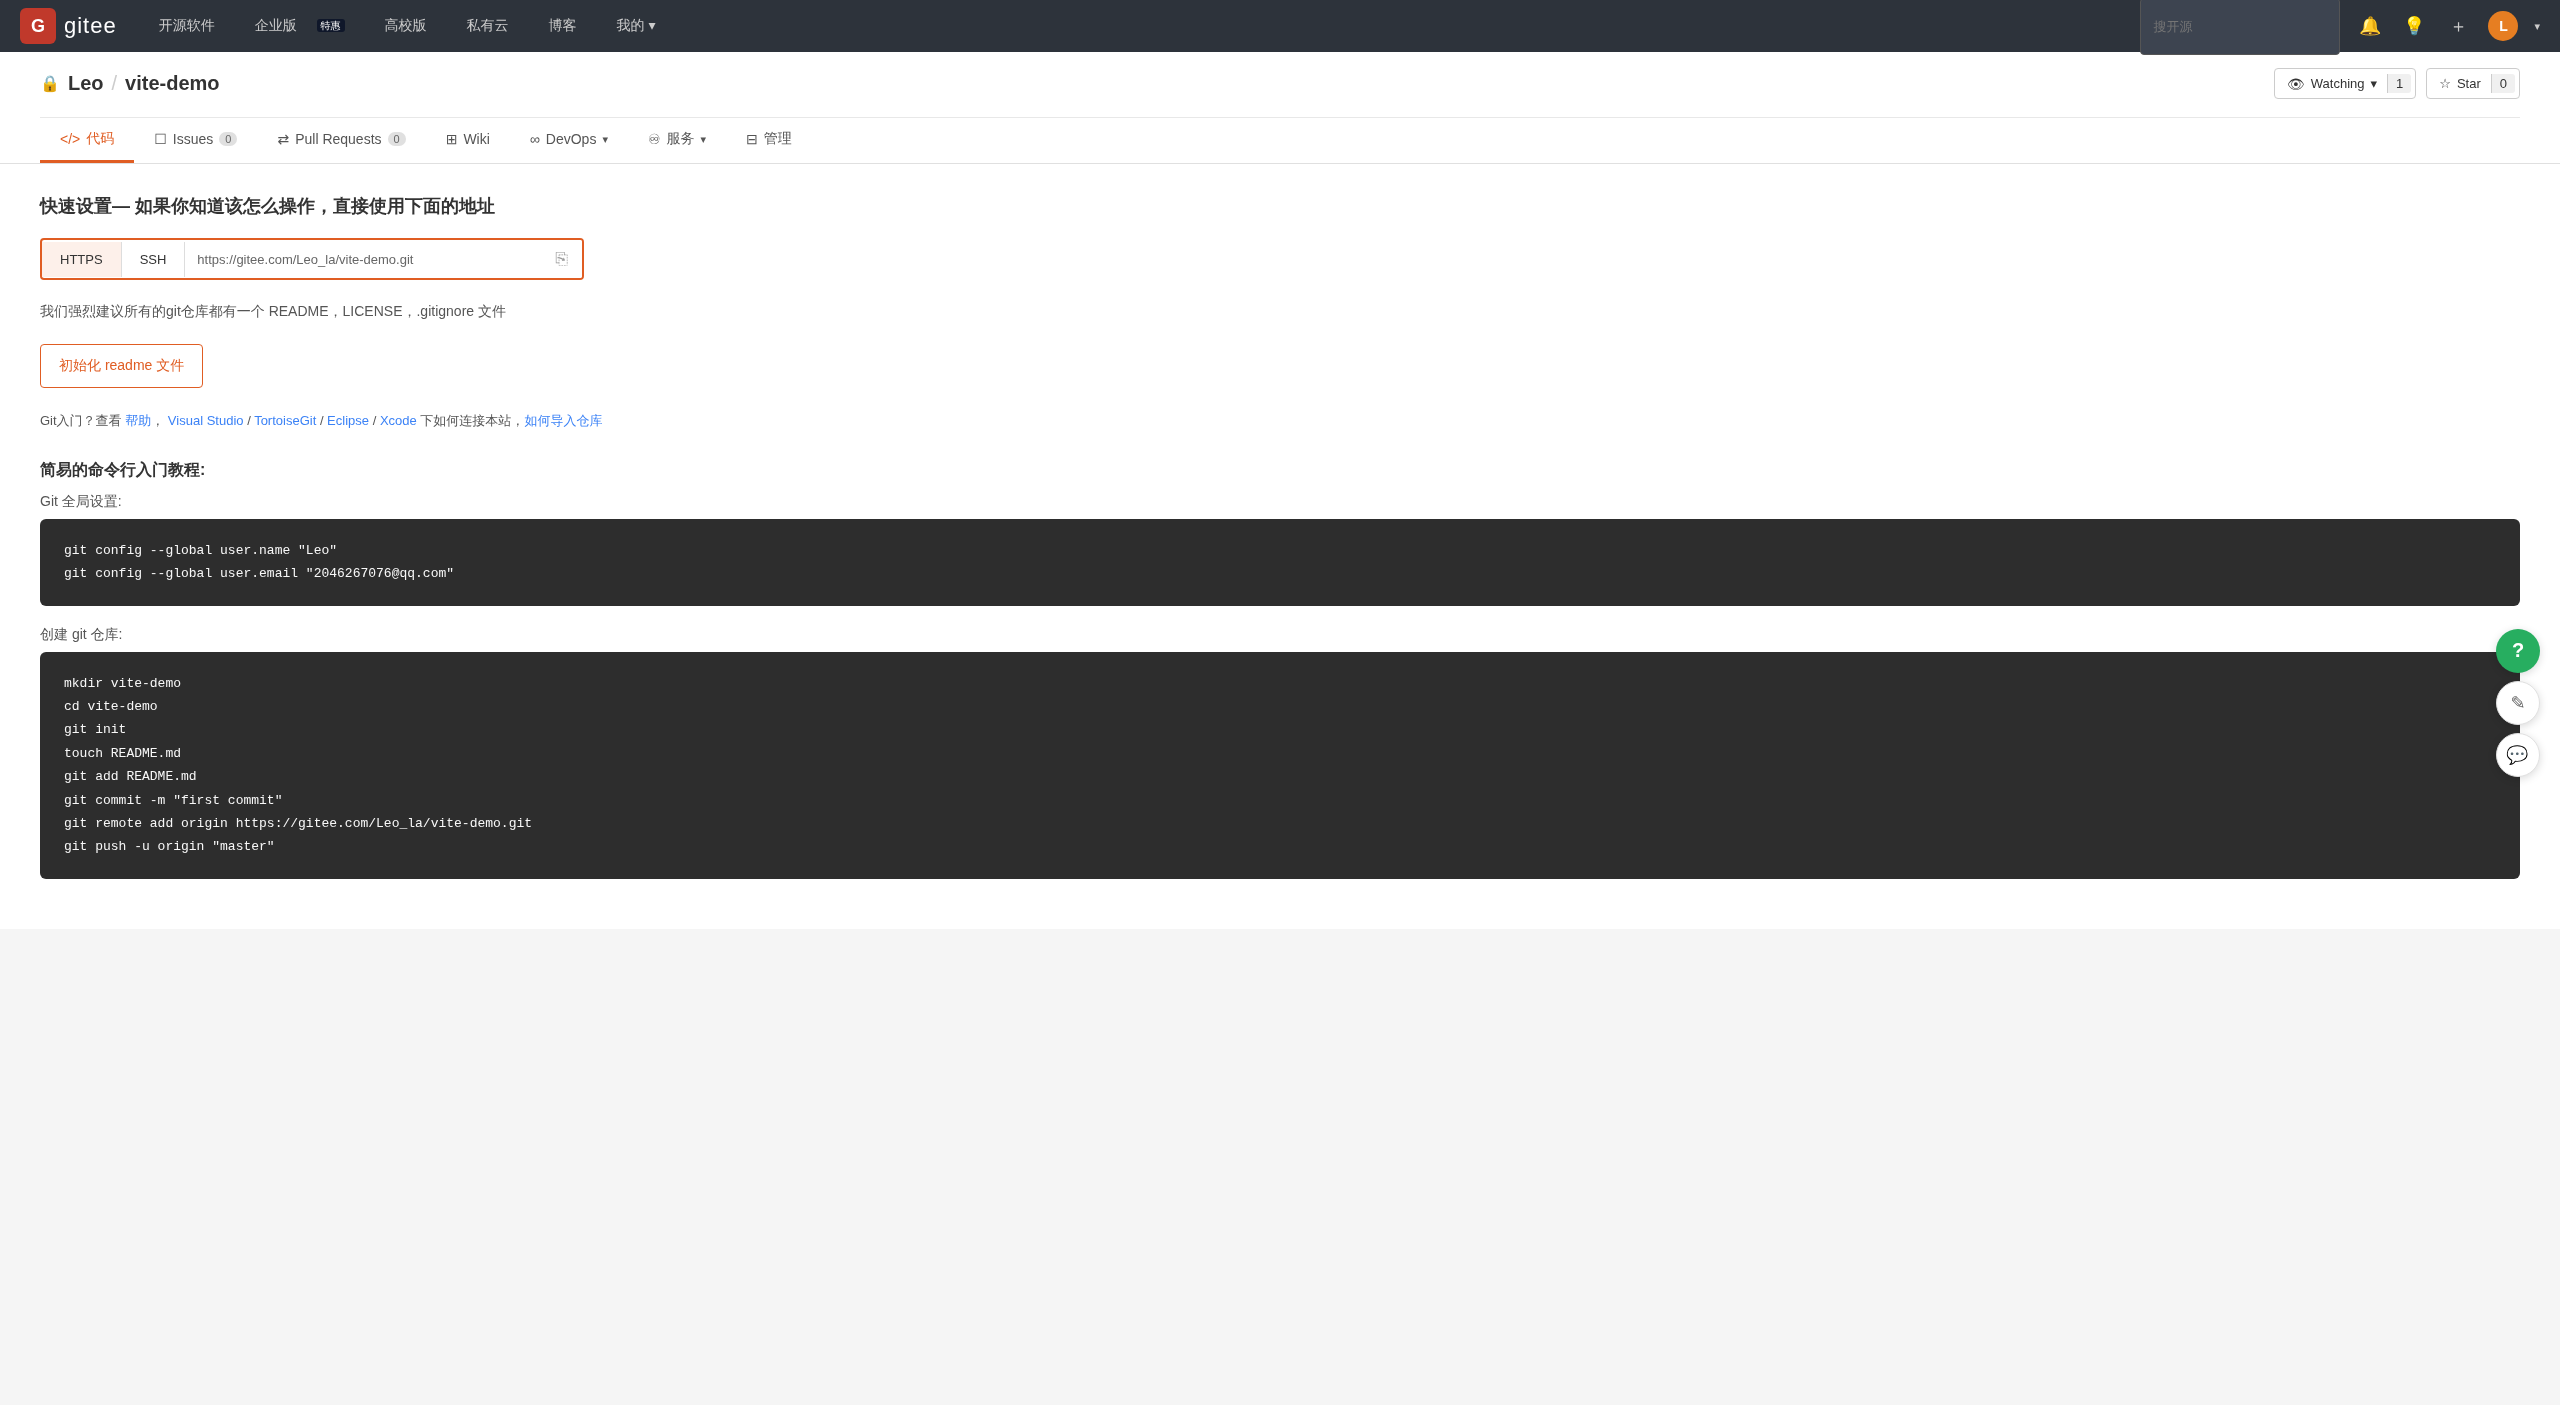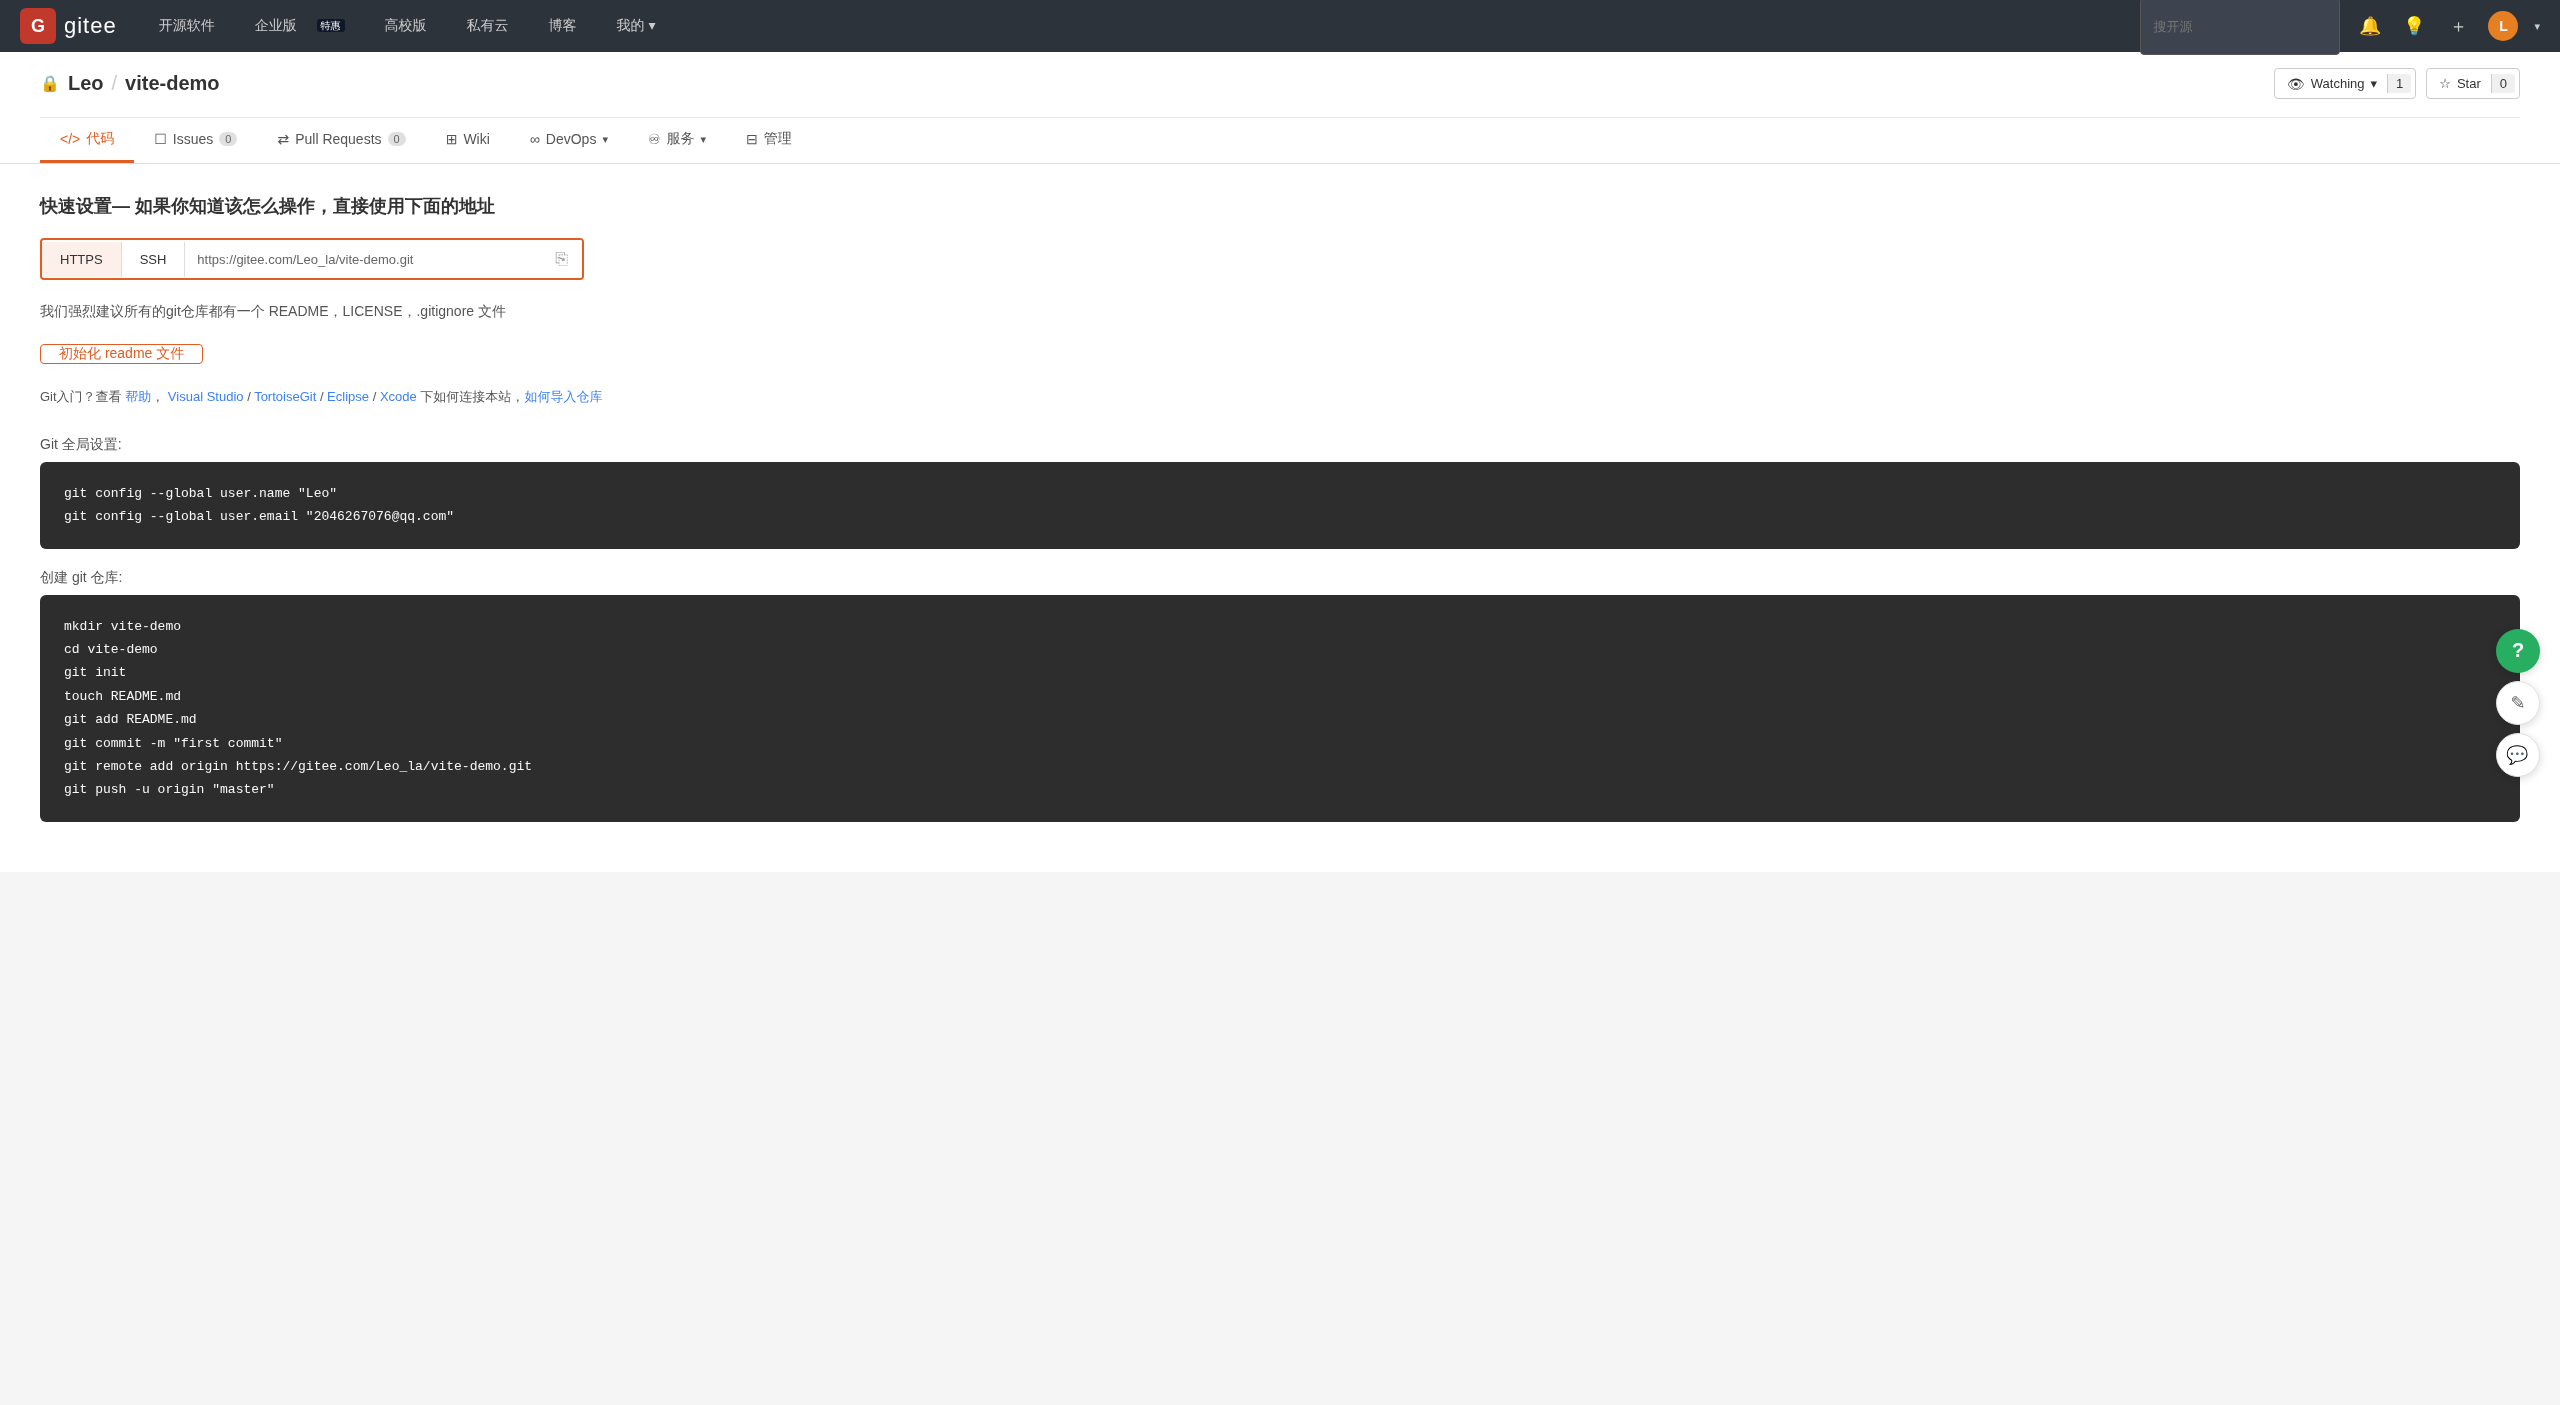--- a/index.html
+++ b/index.html
@@ -260,21 +260,21 @@
     .readme-suggestion {
       color: #555;
       font-size: 14px;
       margin-bottom: 20px;
       line-height: 1.7;
     }
     .btn-init-readme {
       border: 1px solid #e05d23;
       color: #e05d23;
       background: white;
-      padding: 0 18px;
+      padding: 12px 18px;
       border-radius: 4px;
       font-size: 14px;
       cursor: pointer;
       margin-bottom: 24px;
     }
     .help-text {
       font-size: 13px;
       color: #555;
       margin-bottom: 30px;
     }
@@ -453,20 +453,21 @@
 
   <p class="help-text">
     Git入门？查看 <a href="#">帮助</a>，
     <a href="#">Visual Studio</a> /
     <a href="#">TortoiseGit</a> /
     <a href="#">Eclipse</a> /
     <a href="#">Xcode</a>
     下如何连接本站，<a href="#">如何导入仓库</a>
   </p>
 
+  <div class="section-title">简易的命令行入门教程:</div>
 
   <div class="sub-title">Git 全局设置:</div>
   <div class="code-block">git config --global user.name "Leo"
 git config --global user.email "2046267076@qq.com"</div>
 
   <div class="sub-title">创建 git 仓库:</div>
   <div class="code-block">mkdir vite-demo
 cd vite-demo
 git init
 touch README.md

